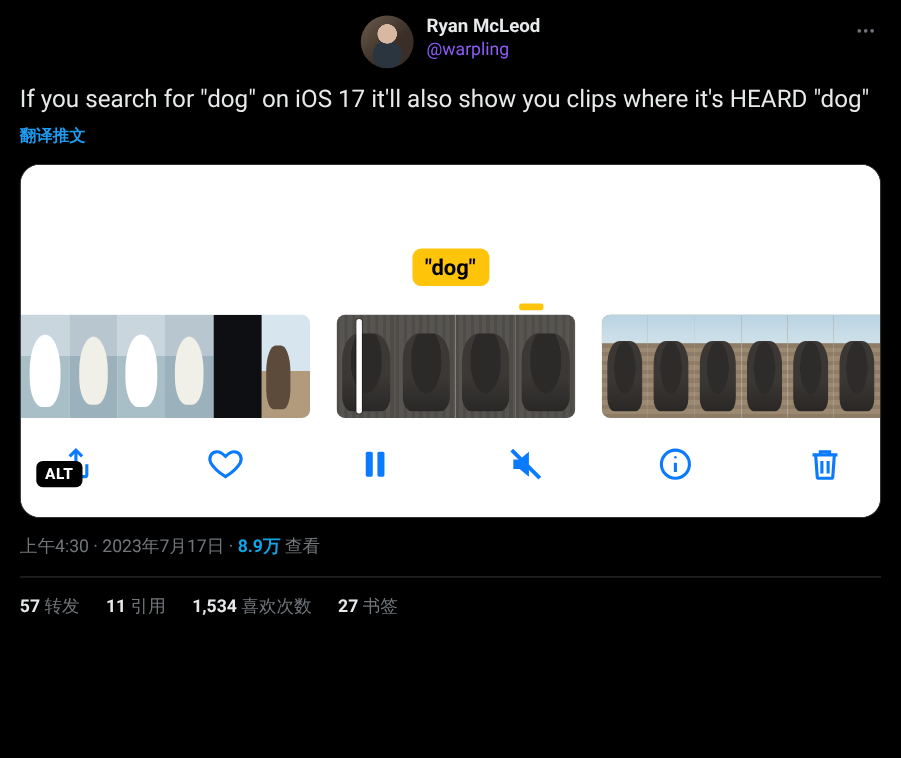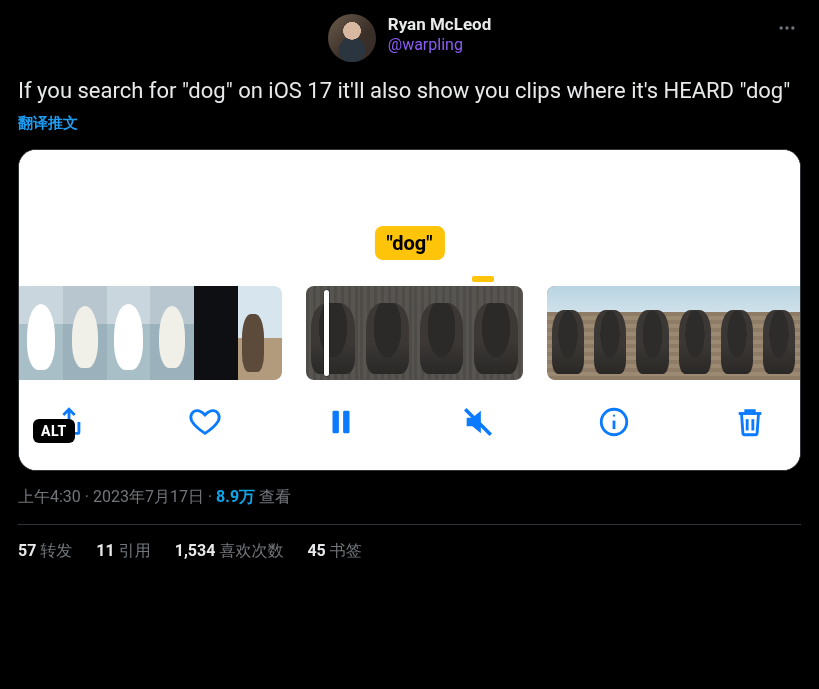--- a/index.html
+++ b/index.html
@@ -214,16 +214,16 @@
     <div>
       <span class="n">57</span><span>转发</span>
     </div>
     <div>
       <span class="n">11</span><span>引用</span>
     </div>
     <div>
       <span class="n">1,534</span><span>喜欢次数</span>
     </div>
     <div>
-      <span class="n">45</span><span>书签</span>
+      <span class="n">27</span><span>书签</span>
     </div>
   </div>
 </div>
 
 </body></html>

